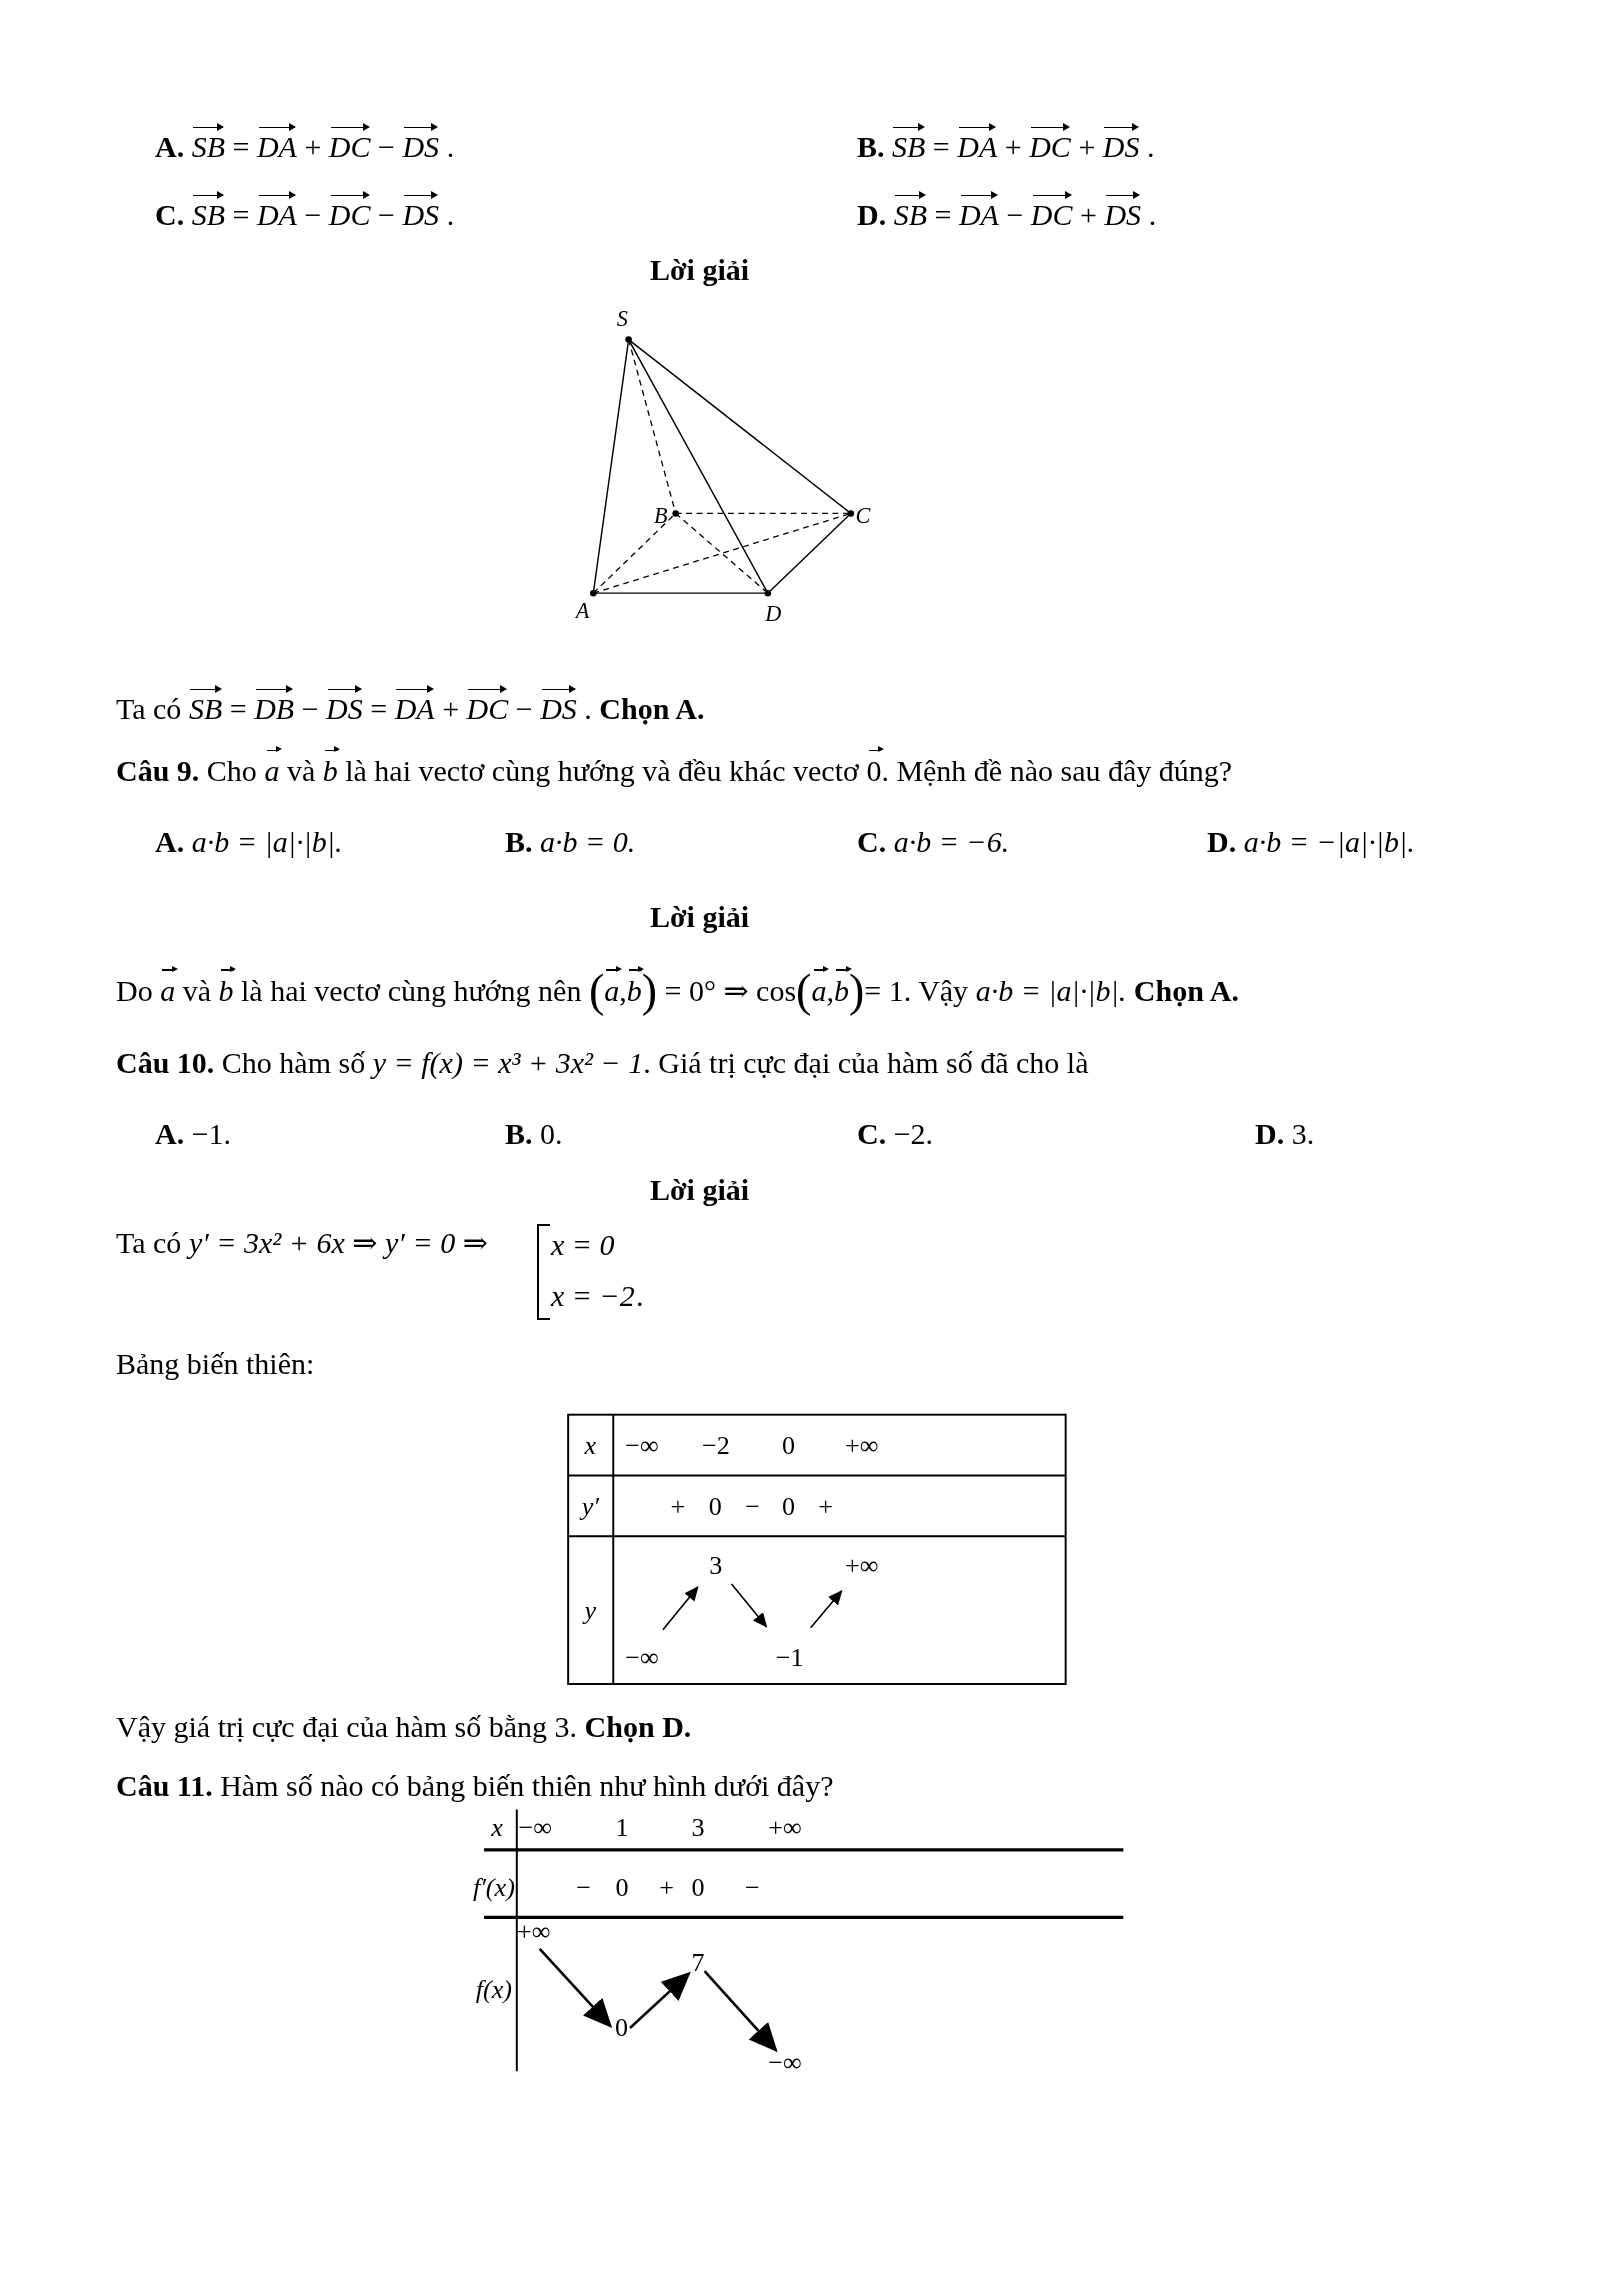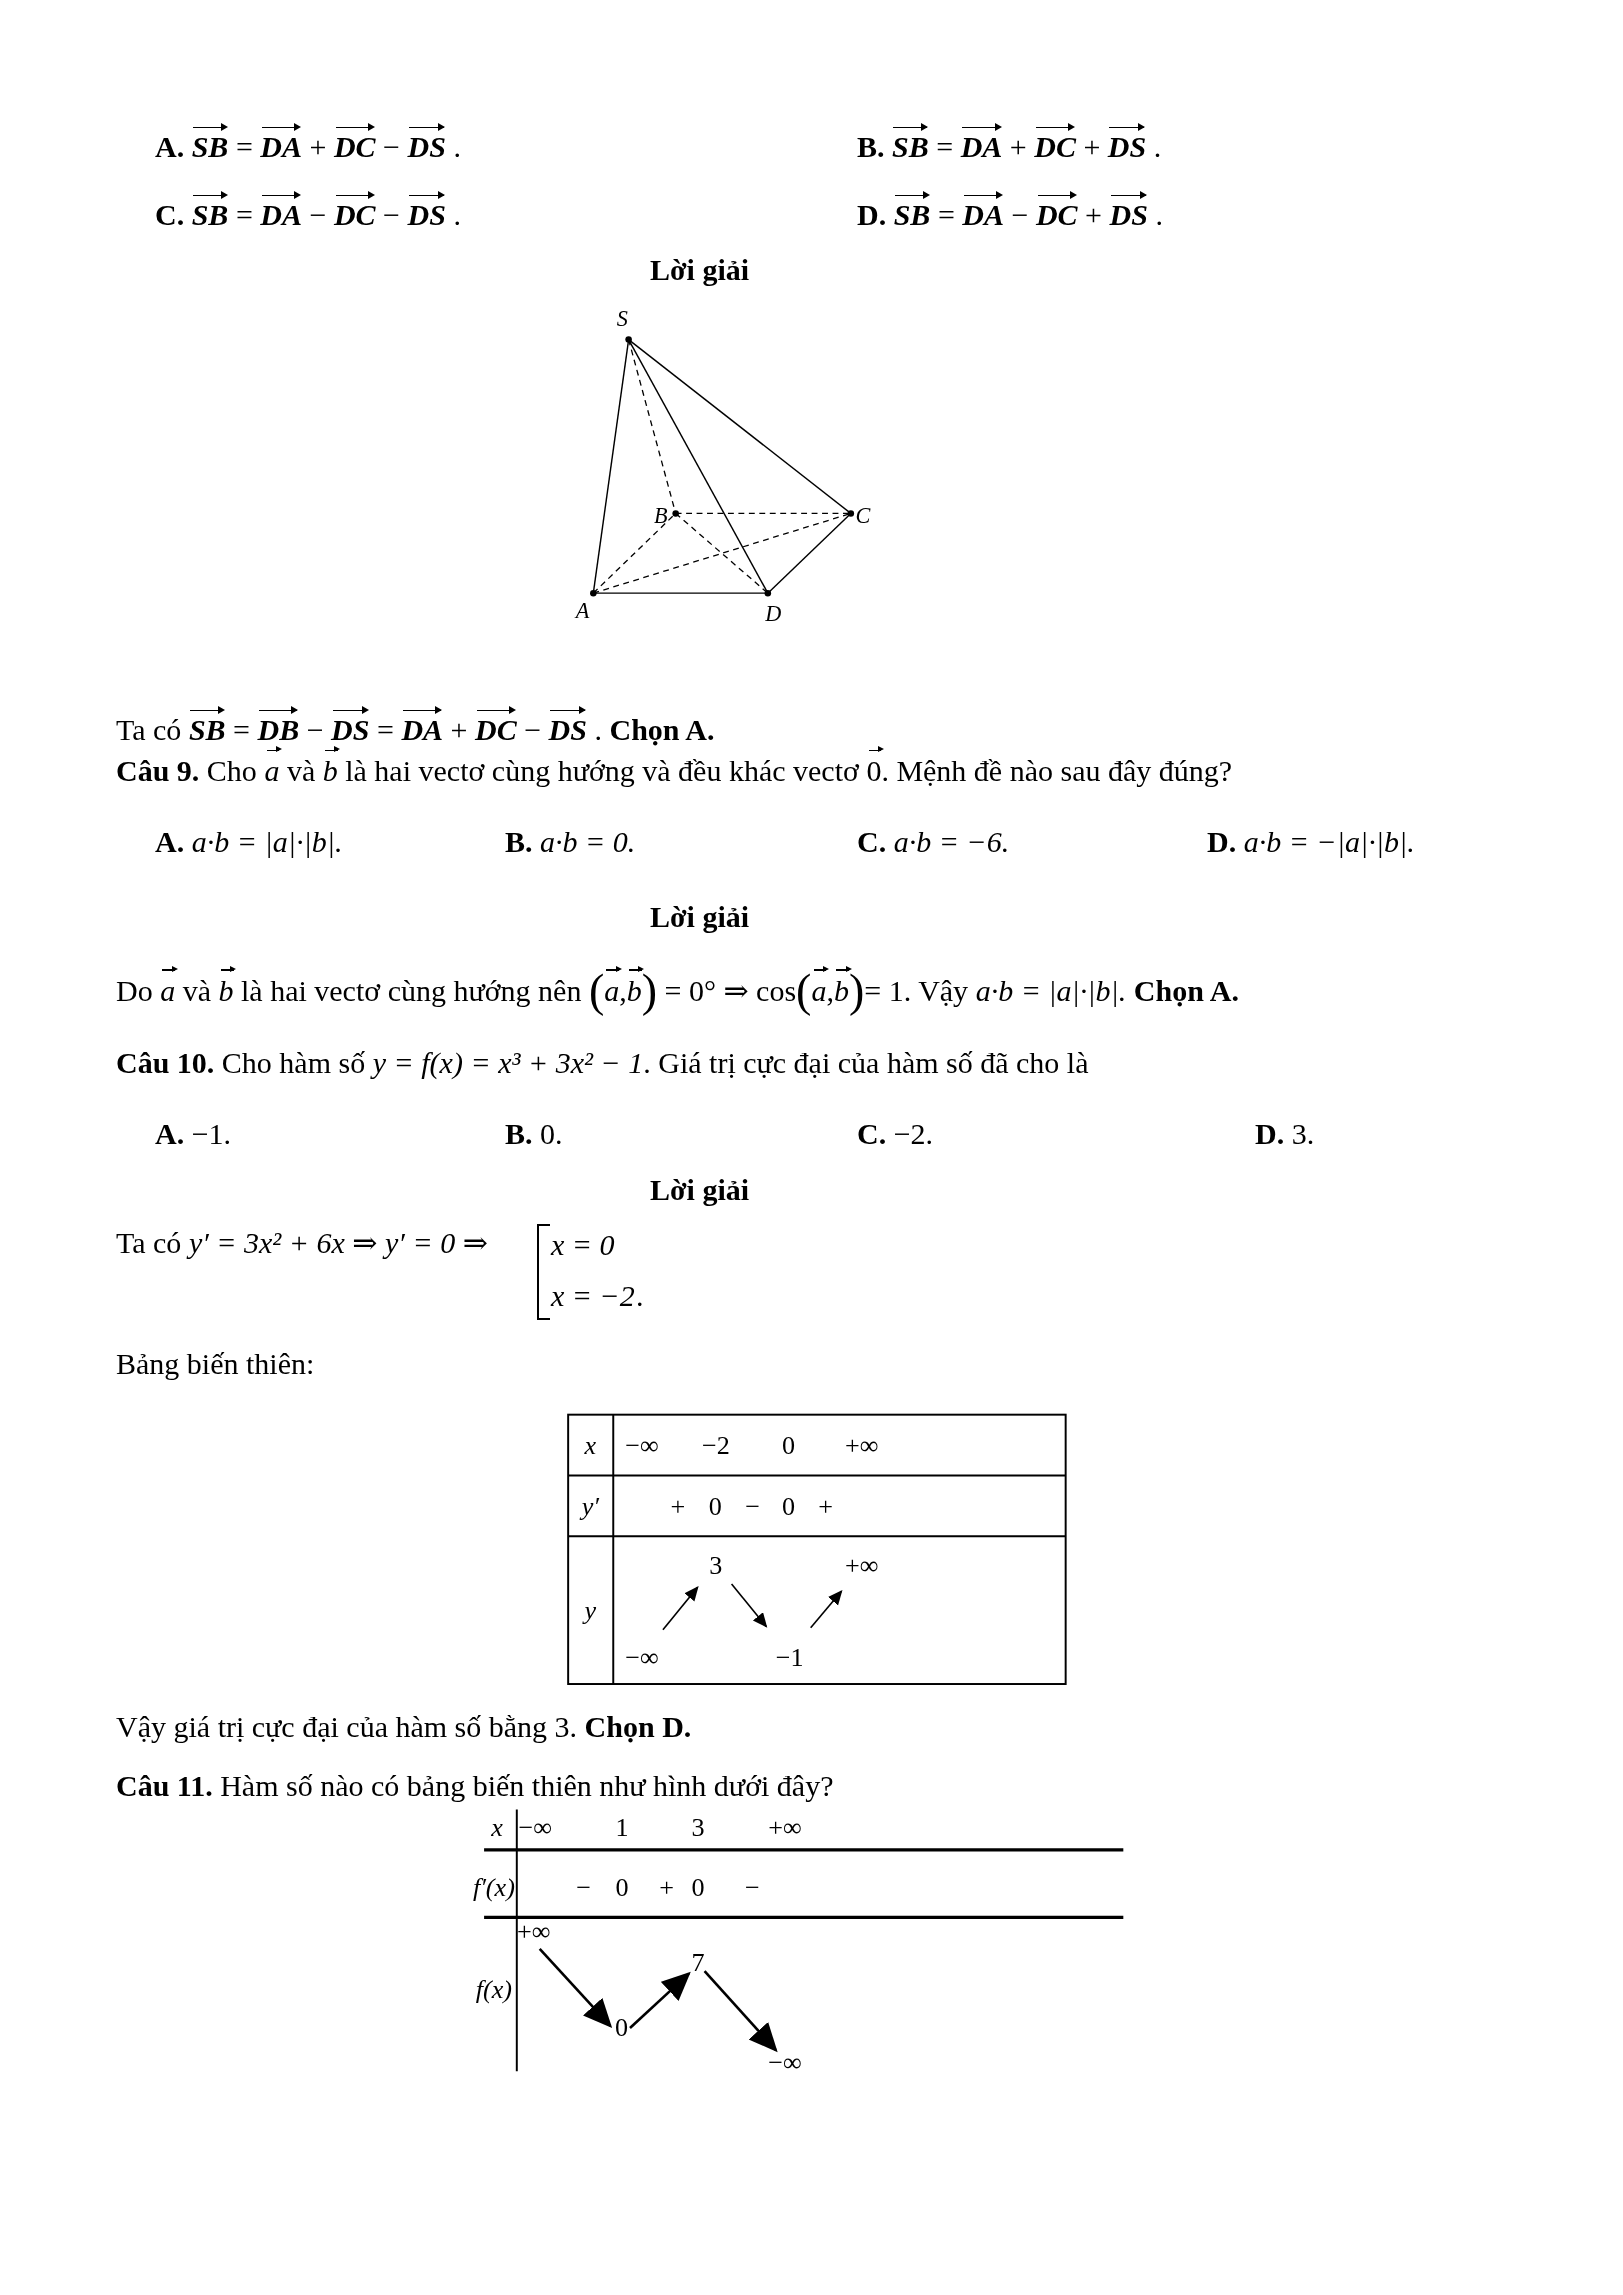--- a/index.html
+++ b/index.html
@@ -1,21 +1,21 @@
 <!DOCTYPE html>
 <html style="font-size:10.5px"><head>
 <meta charset="utf-8">
 <style>
   html, body { margin:0; padding:0; background:#ffffff; }
   body { width:1623px; height:2295px; position:relative; overflow:hidden;
          font-family:"Liberation Serif", "DejaVu Serif", serif; color:#000; font-size:30px; }
   .abs { position:absolute; white-space:nowrap; line-height:1; }
   .b { font-weight:bold; }
   .i { font-style:italic; }
-  .vec { position:relative; display:inline-block; font-style:italic; padding-top:3.9px;font-weight:bold; }
+  .vec { position:relative; display:inline-block; font-style:italic; padding-top:3.9px; }
   .vec::before { content:""; position:absolute; left:4%; right:6%; top:-1.3px; height:1.3px; background:#000; }
   .vec::after { content:""; position:absolute; right:2%; top:-5.2px; width:0; height:0;
                 border-left:7.9px solid #000; border-top:4.6px solid transparent; border-bottom:4.6px solid transparent; }
   .svec { position:relative; display:inline-block; font-style:italic; }
   .svec::before { content:""; position:absolute; left:15%; right:0; top:-6.5px; height:1.3px; background:#000; }
   .svec::after { content:""; position:absolute; right:-2.6px; top:-9.8px; width:0; height:0;
                  border-left:6.5px solid #000; border-top:3.9px solid transparent; border-bottom:3.9px solid transparent; }
   .big-paren { font-size:46px; vertical-align:-5.2px; font-weight:200; }
   .center { left:0; width:1399px; text-align:center; }
   svg text { font-family:"Liberation Serif", "DejaVu Serif", serif; }
@@ -86,21 +86,21 @@
   </g>
   <g font-style="italic" font-size="34" fill="#000">
     <text x="93" y="38">S</text>
     <text x="30" y="485">A</text>
     <text x="150" y="340">B</text>
     <text x="458" y="340">C</text>
     <text x="320" y="490">D</text>
   </g>
 </svg>
 
-<div class="abs" style="left:116px; top:690px;margin-top:21px;">
+<div class="abs" style="left:116px; top:690px;">
   <span>Ta có</span>
   <span class="vec">SB</span>
   <span>=</span>
   <span class="vec">DB</span>
   <span>−</span>
   <span class="vec">DS</span>
   <span>=</span>
   <span class="vec">DA</span>
   <span>+</span>
   <span class="vec">DC</span>

